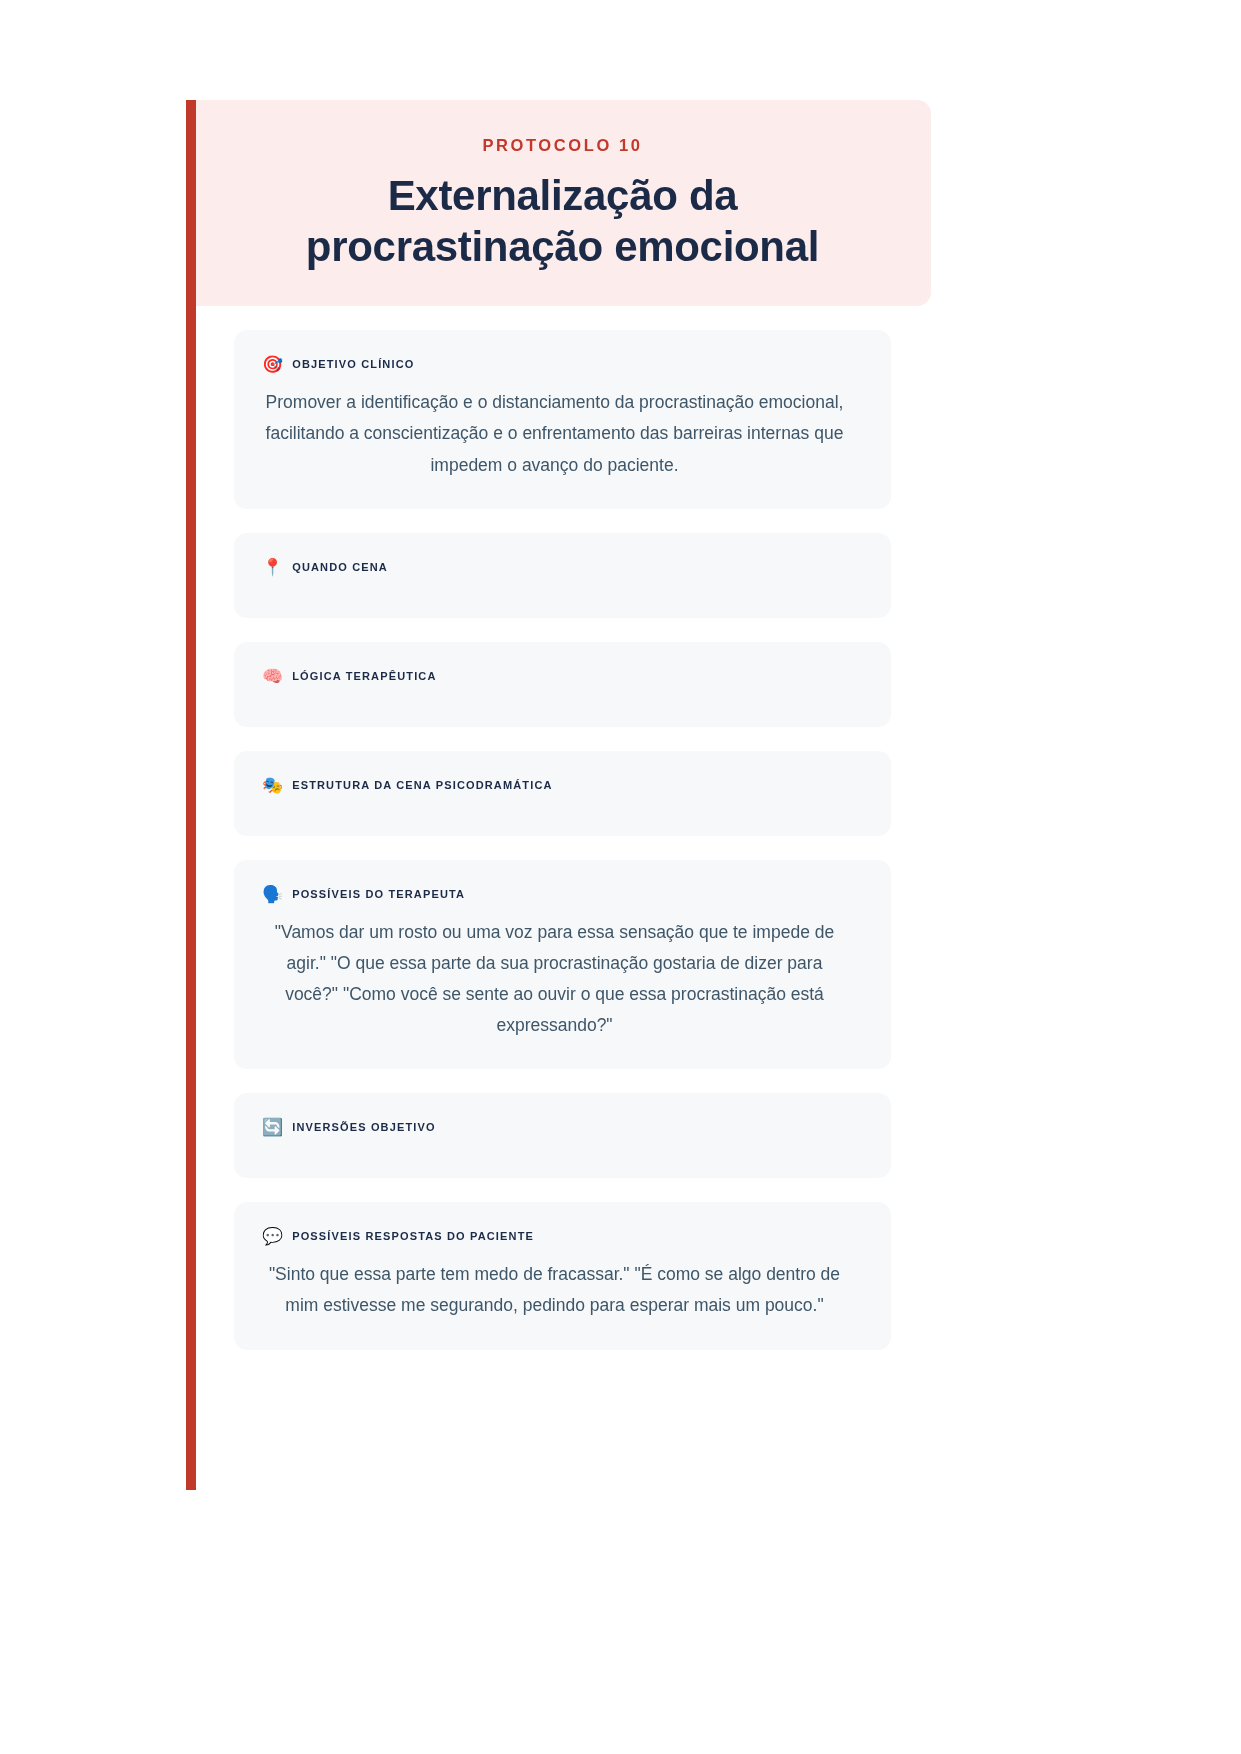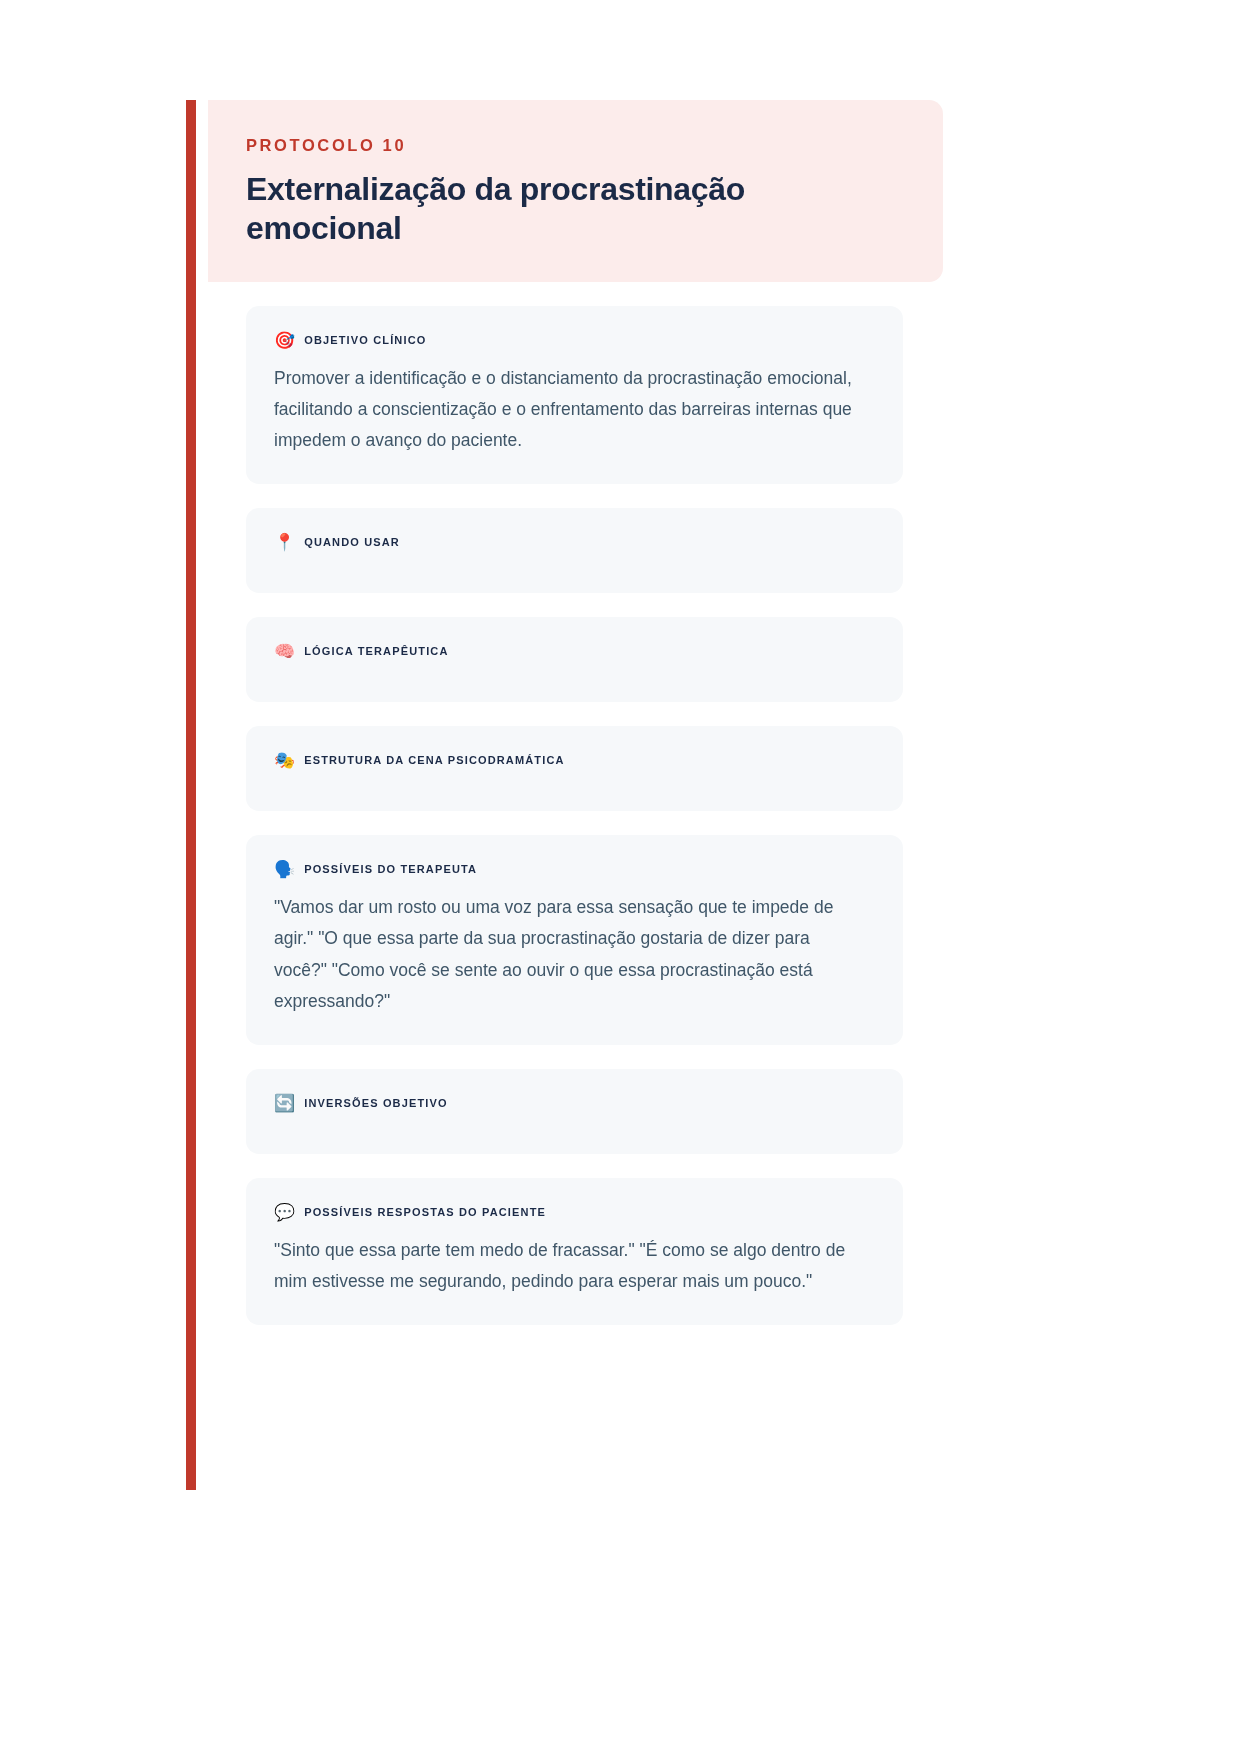--- a/index.html
+++ b/index.html
@@ -30,42 +30,43 @@
     position: absolute;
     left: 186px;
     top: 100px;
     width: 10px;
     height: 1390px;
     background: #c0392b;
   }
 
   .content-col {
     position: absolute;
-    left: 208px;
+    left: 196px;
     top: 100px;
     width: 735px;
+    text-align: center;
   }
 
   
   .header-banner {
     background: #fceceb;
     border-top-right-radius: 14px;
     border-bottom-right-radius: 14px;
     padding: 36px 40px 34px 38px;
   }
   .eyebrow {
     font-size: 16.5px;
     font-weight: bold;
     letter-spacing: 2.6px;
     color: #c0392b;
     margin: 0 0 14px 0;
     line-height: 1.2;
   }
   .doc-title {
-    font-size: 32px;
+    font-size: 42px;
     font-weight: bold;
     letter-spacing: -0.3px;
     color: #1b2a47;
     margin: 0;
     line-height: 1.22;
   }
 
   
   .cards {
     padding: 24px 40px 0 38px;
@@ -124,21 +125,21 @@
         <div class="card-head">
           <span class="card-emoji">🎯</span>
           <span class="card-title">OBJETIVO CLÍNICO</span>
         </div>
         <p class="card-body">Promover a identificação e o distanciamento da procrastinação emocional, facilitando a conscientização e o enfrentamento das barreiras internas que impedem o avanço do paciente.</p>
       </div>
 
       <div class="card">
         <div class="card-head">
           <span class="card-emoji">📍</span>
-          <span class="card-title">QUANDO USAR</span>
+          <span class="card-title">QUANDO CENA</span>
         </div>
       </div>
 
       <div class="card">
         <div class="card-head">
           <span class="card-emoji">🧠</span>
           <span class="card-title">LÓGICA TERAPÊUTICA</span>
         </div>
       </div>
 

